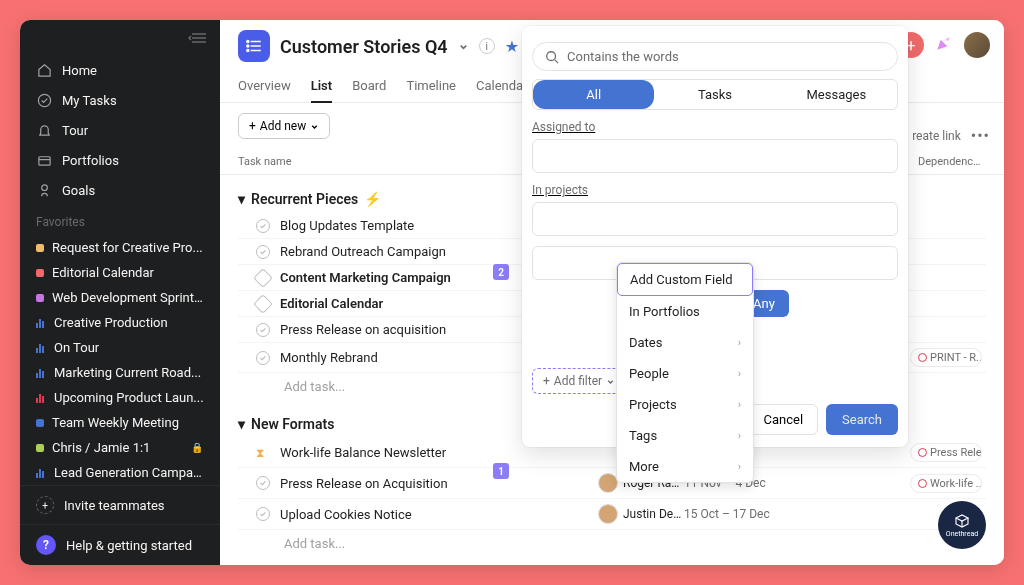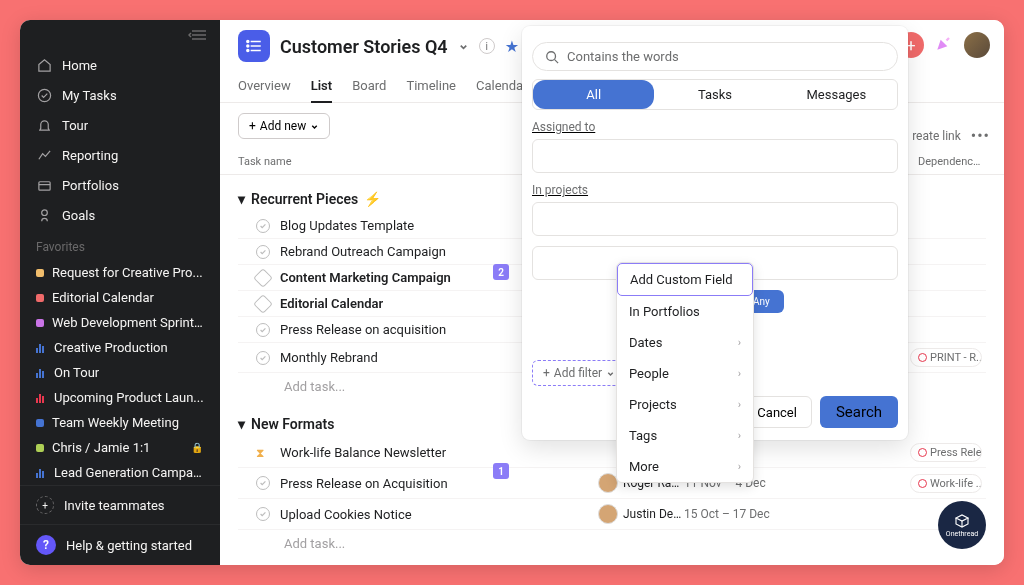--- a/index.html
+++ b/index.html
@@ -55,25 +55,25 @@
 .search-panel { position: absolute; right: 96px; top: 6px; width: 386px; background: #fff; border-radius: 8px; box-shadow: 0 0 0 1px rgba(0,0,0,0.04), 0 8px 24px rgba(0,0,0,0.12); padding: 8px 0 12px; z-index: 50; }
 .search-box { margin: 8px 10px 8px; border: 1px solid #e4e2e0; border-radius: 18px; padding: 6px 12px; display: flex; align-items: center; gap: 8px; font-size: 13px; color: #6d6e6f; }
 .seg { margin: 0 10px 10px; border: 1px solid #e4e2e0; border-radius: 6px; display: flex; overflow: hidden; font-size: 13px; }
 .seg div { flex: 1; text-align: center; padding: 7px 0; cursor: pointer; color: #1e1f21; }
 .seg div.active { background: #4573d2; color: #fff; border-radius: 12px; }
 .sp-field { padding: 0 10px 10px; text-decoration: underline; }
 .sp-label { font-size: 12px; color: #6d6e6f; margin-bottom: 5px; display: block; }
 .sp-input { width: 100%; height: 34px; border: 1px solid #e4e2e0; border-radius: 6px; }
 .sp-row { padding: 0 10px 10px; display: flex; align-items: center; gap: 10px; font-size: 13px; }
 .sp-row .lab { color: #1e1f21; }
-.btn-any { background: #4573d2; color: #fff; border: none; border-radius: 6px; padding: 6px 14px; font-size: 10px; cursor: pointer; }
+.btn-any { background: #4573d2; color: #fff; border: none; border-radius: 6px; padding: 6px 14px; font-size: 13px; cursor: pointer; }
 .add-filter { margin: 4px 10px 10px; border: 1px dashed #8b7cf7; color: #6d6e6f; font-size: 12px; padding: 5px 10px; border-radius: 6px; background: #fff; display: inline-flex; align-items: center; gap: 4px; cursor: pointer; }
 .sp-actions { padding: 0 10px; display: flex; justify-content: flex-end; gap: 8px; }
 .btn-cancel { background: #fff; border: 1px solid #e4e2e0; border-radius: 6px; padding: 7px 14px; font-size: 13px; cursor: pointer; }
-.btn-search { background: #4573d2; color: #000000; border: none; border-radius: 6px; padding: 7px 16px; font-size: 15px; cursor: pointer; }
+.btn-search { background: #4573d2; color: #e5e5e5; border: none; border-radius: 6px; padding: 7px 16px; font-size: 13px; cursor: pointer; }
 .filter-menu { position: absolute; right: 250px; top: 242px; width: 138px; background: #fff; border: 1px solid #e4e2e0; border-radius: 6px; box-shadow: 0 4px 12px rgba(0,0,0,0.12); z-index: 60; font-size: 13px; }
 .filter-menu .fi { padding: 8px 12px; display: flex; align-items: center; justify-content: space-between; cursor: pointer; color: #1e1f21; }
 .filter-menu .fi.hl { outline: 1.5px solid #8b7cf7; border-radius: 4px; margin: 1px; }
 .filter-menu .chev { color: #a2a0a2; font-size: 11px; }
 .top-right { position: absolute; right: 14px; top: 12px; display: flex; align-items: center; gap: 10px; z-index: 30; }
 .plus-circ { width: 26px; height: 26px; border-radius: 50%; background: #f06a6a; color: #fff; display: flex; align-items: center; justify-content: center; font-size: 16px; cursor: pointer; }
 .unicorn { color: #e08bf5; font-size: 18px; }
 .avatar { width: 26px; height: 26px; border-radius: 50%; background: linear-gradient(135deg,#8b6f47,#5a4a3a); cursor: pointer; }
 .right-extras { position: absolute; right: 14px; top: 106px; display: flex; align-items: center; gap: 10px; z-index: 30; }
 .rate-link { font-size: 12px; color: #6d6e6f; cursor: pointer; white-space: nowrap; }
@@ -116,28 +116,20 @@
         <span class="ico">
           <svg width="15" height="15" viewBox="0 0 16 16" fill="none" stroke="currentColor" stroke-width="1.3">
             <path d="M4 11V7a4 4 0 118 0v4l1 2H3z"></path>
           </svg>
         </span>
         <span>Tour</span>
       </div>
     <div class="nav-item">
         <span class="ico">
           <svg width="15" height="15" viewBox="0 0 16 16" fill="none" stroke="currentColor" stroke-width="1.3">
-            <polyline points="2,12 6,6 9,9 14,3"></polyline>
-          </svg>
-        </span>
-        <span>Reporting</span>
-      </div>
-    <div class="nav-item">
-        <span class="ico">
-          <svg width="15" height="15" viewBox="0 0 16 16" fill="none" stroke="currentColor" stroke-width="1.3">
             <rect x="2" y="4" width="12" height="9" rx="1"></rect>
             <path d="M2 7h12"></path>
           </svg>
         </span>
         <span>Portfolios</span>
       </div>
     <div class="nav-item">
         <span class="ico">
           <svg width="15" height="15" viewBox="0 0 16 16" fill="none" stroke="currentColor" stroke-width="1.3">
             <circle cx="8" cy="5" r="3"></circle>
@@ -169,20 +161,28 @@
           </span>
           <span class="label">Creative Production</span>
         </div>
         <div class="fav-item">
           <span class="bars" style="color:#4573d2">
             <i style="height:5px"></i>
             <i style="height:9px"></i>
             <i style="height:7px"></i>
           </span>
           <span class="label">On Tour</span>
+        </div>
+        <div class="fav-item">
+          <span class="bars" style="color:#4573d2">
+            <i style="height:5px"></i>
+            <i style="height:9px"></i>
+            <i style="height:7px"></i>
+          </span>
+          <span class="label">Marketing Current Road...</span>
         </div>
         <div class="fav-item">
           <span class="bars" style="color:#e8384f">
             <i style="height:5px"></i>
             <i style="height:9px"></i>
             <i style="height:7px"></i>
           </span>
           <span class="label">Upcoming Product Laun...</span>
         </div>
         <div class="fav-item">

